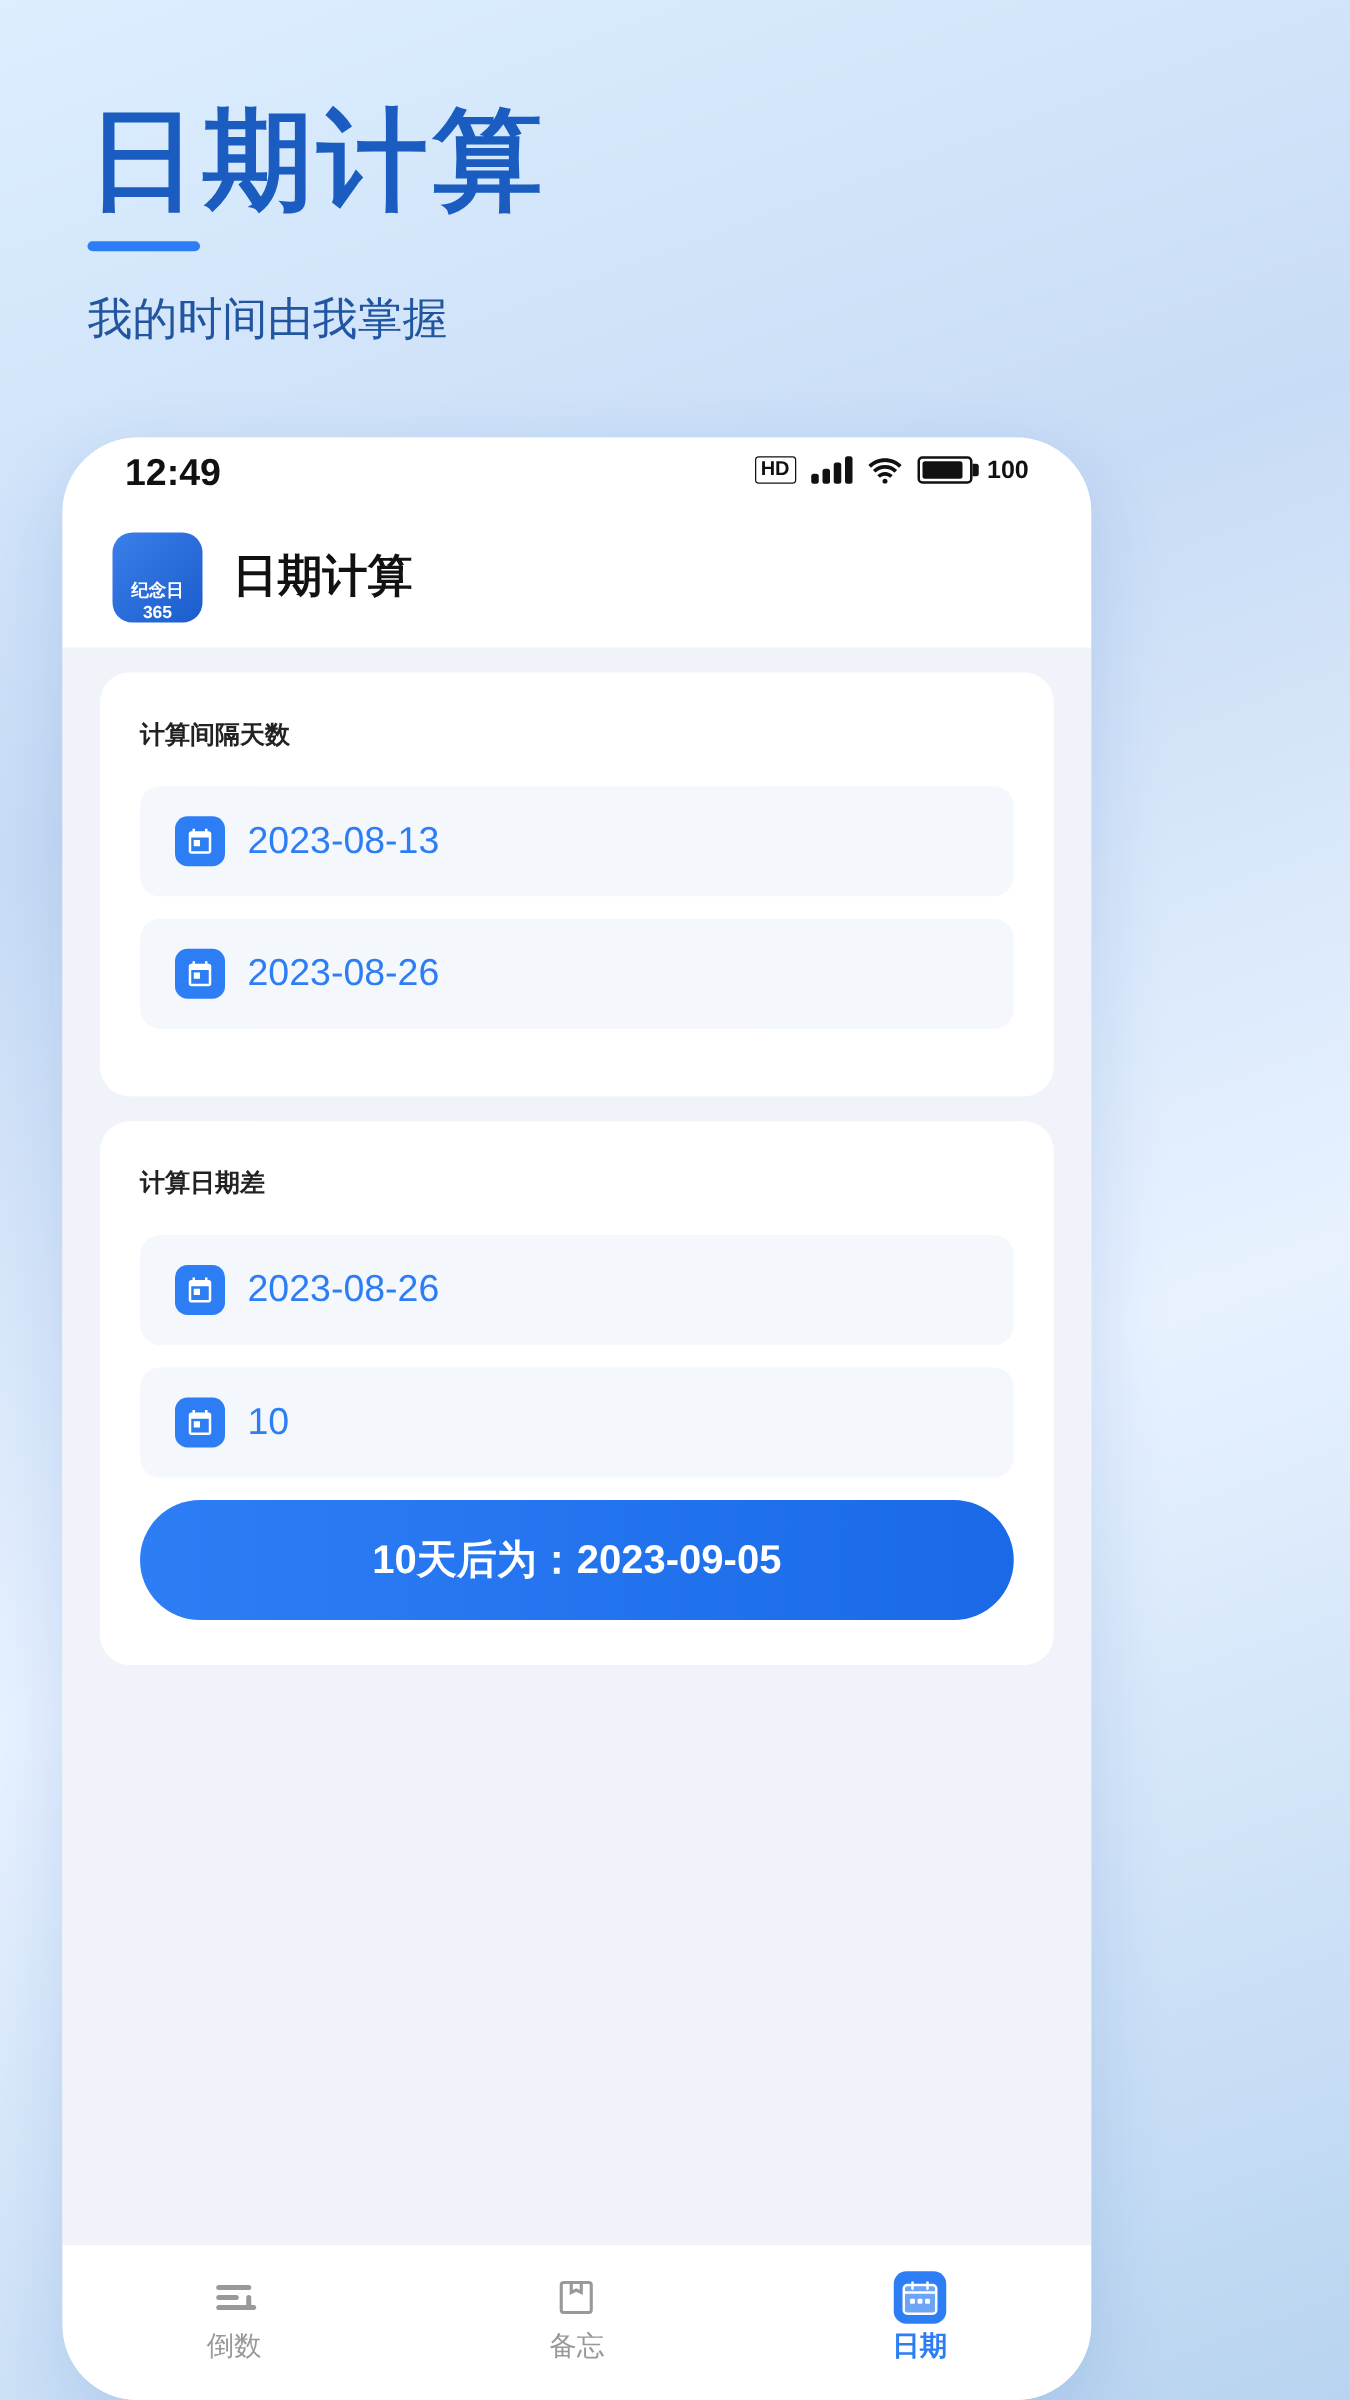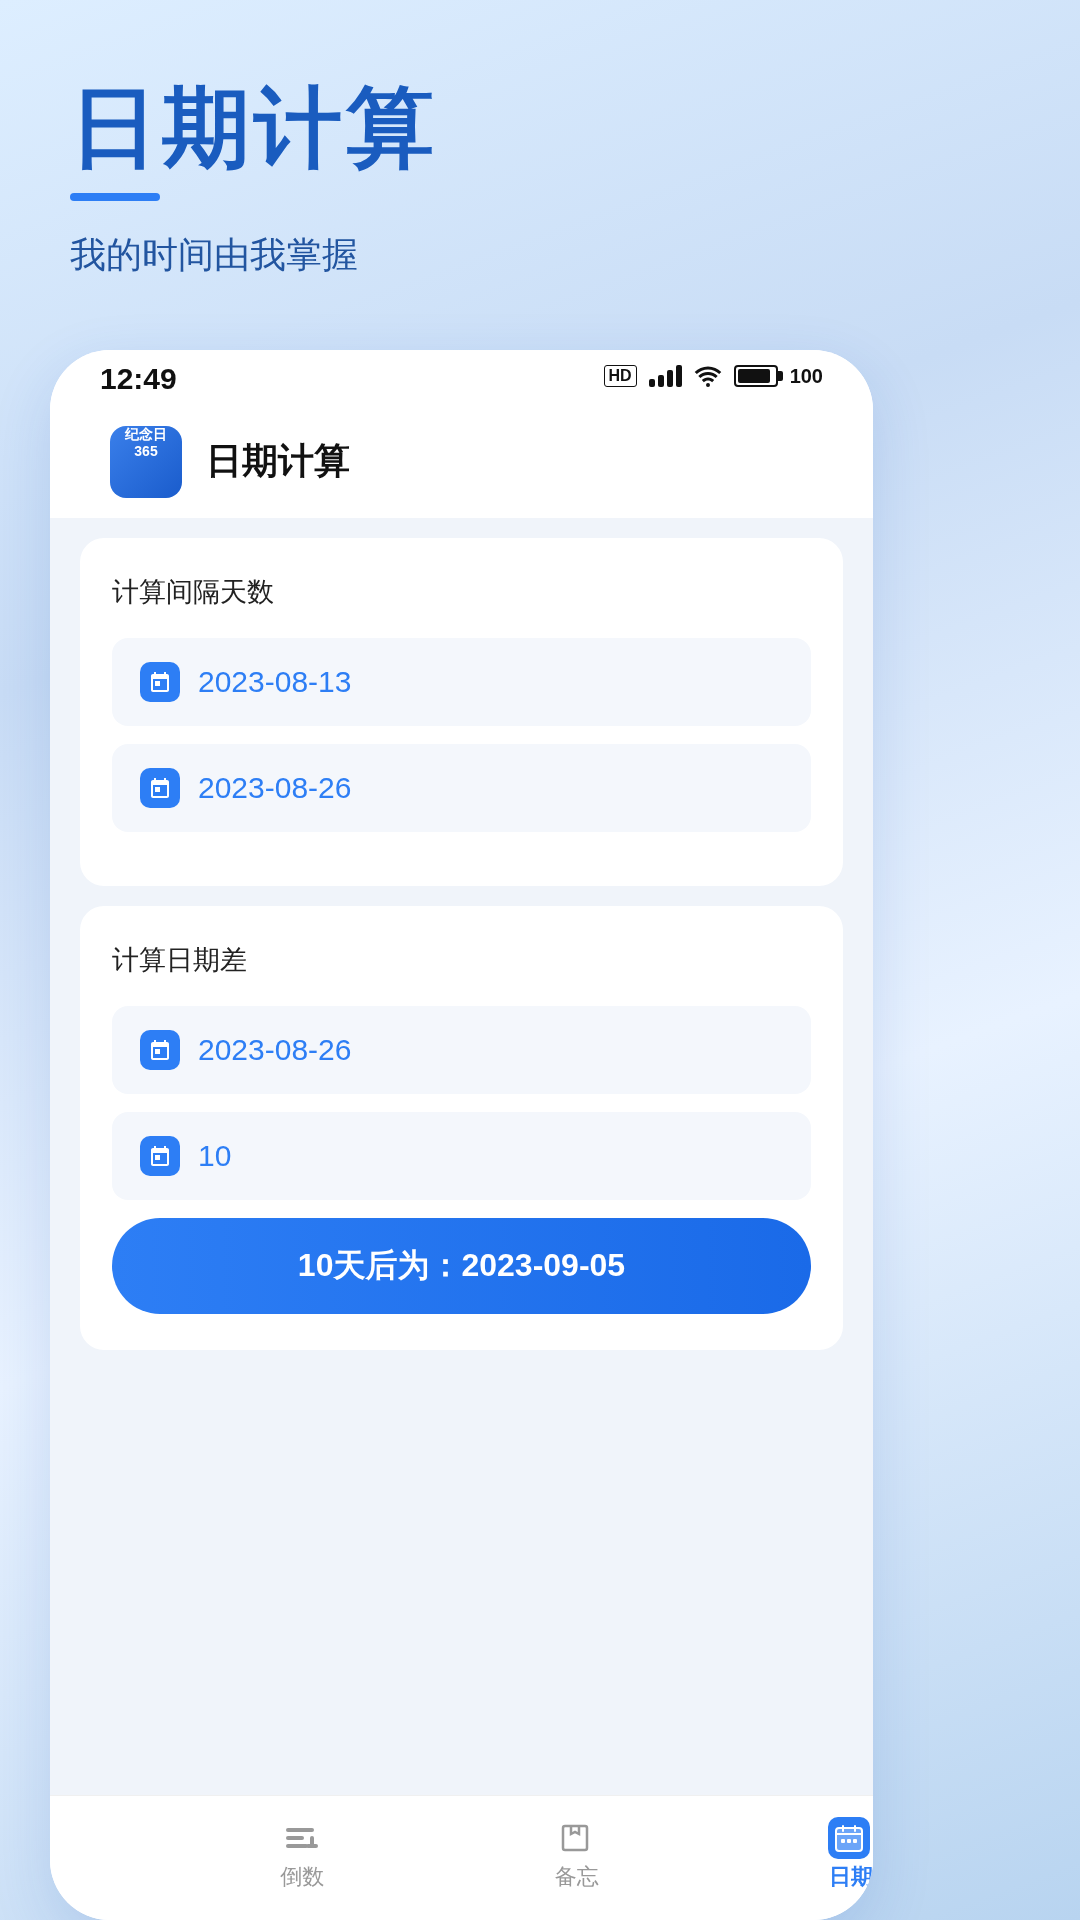--- a/index.html
+++ b/index.html
@@ -141,28 +141,27 @@
       background: #fff;
       gap: 24px;
     }
 
     .app-icon {
       width: 72px;
       height: 72px;
       background: linear-gradient(135deg, #3a7fea, #1a5ccc);
       border-radius: 16px;
       display: flex;
-      align-items: flex-start;
+      align-items: flex-end;
       justify-content: center;
       color: white;
       font-size: 18px;
       font-weight: 700;
       line-height: 1.1;
       text-align: center;
-      margin-left: 20px;
     }
 
     .app-title {
       font-size: 36px;
       font-weight: 600;
       color: #111;
     }
 
     
     .content-area {
@@ -175,22 +174,22 @@
     }
 
     
     .card {
       background: #fff;
       border-radius: 24px;
       padding: 36px 32px;
     }
 
     .card-title {
-      font-size: 27px;
-      font-weight: 400;
+      font-size: 20px;
+      font-weight: 700;
       color: #222;
       margin-bottom: 28px;
     }
 
     
     .date-input-row {
       background: #f4f7fc;
       border-radius: 16px;
       padding: 24px 28px;
       margin-bottom: 18px;
@@ -245,21 +244,21 @@
       display: flex;
       justify-content: space-around;
       align-items: center;
       padding: 18px 0 28px;
       border-top: 1px solid #f0f0f0;
     }
 
     .nav-item {
       display: flex;
       flex-direction: column;
-      align-items: flex-end;
+      align-items: center;
       gap: 0;
       flex: 1;
     }
 
     .nav-icon {
       width: 48px;
       height: 48px;
       display: flex;
       align-items: center;
       justify-content: center;

